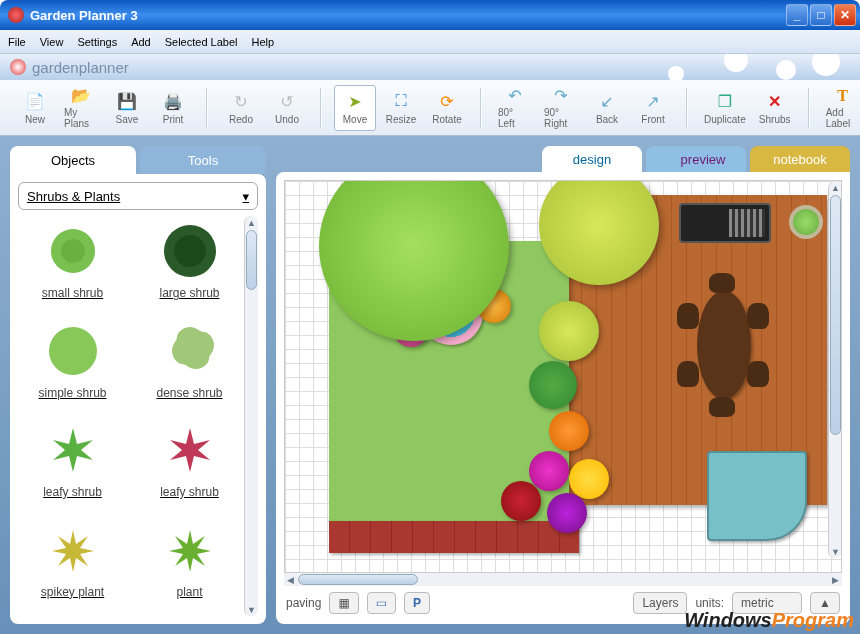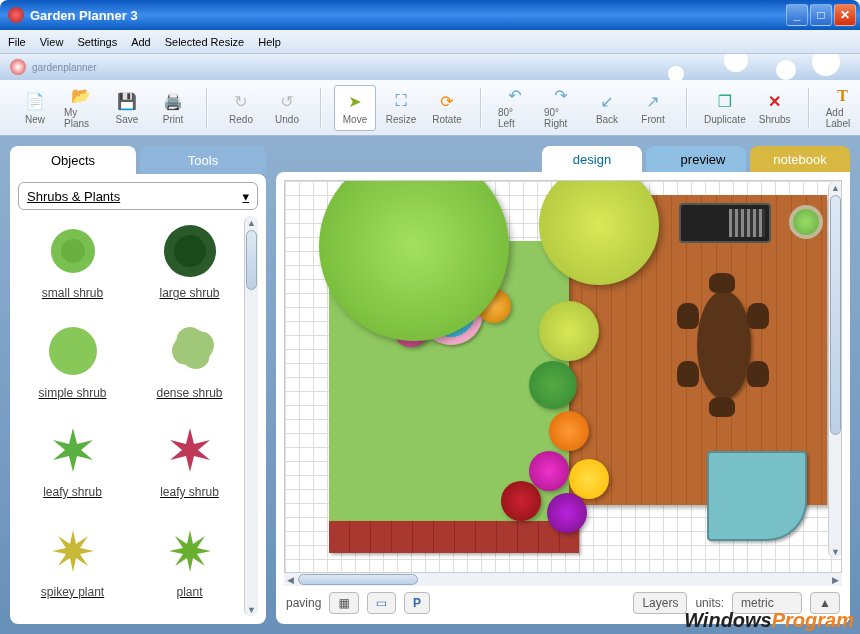--- a/index.html
+++ b/index.html
@@ -9,21 +9,21 @@
 .titlebar .app-icon { width: 16px; height: 16px; background: radial-gradient(#f66,#a22); border-radius: 50%; margin: 0 6px 0 4px; }
 .titlebar .title { flex: 1; }
 .win-btns { display: flex; gap: 2px; }
 .win-btn { width: 22px; height: 22px; display: flex; align-items: center; justify-content: center; font-family: Arial; font-weight: bold; font-size: 12px; border: 1px solid #fff6; border-radius: 3px; }
 .win-min, .win-max { background: linear-gradient(#6fa8f0,#2a6ed0); color:#fff; }
 .win-close { background: linear-gradient(#f08050,#d03010); color:#fff; }
 
 .menubar { height: 24px; background: linear-gradient(#eef3fa,#d6e4f5); display: flex; align-items: center; padding: 0 8px; gap: 14px; border-bottom: 1px solid #b8c8dd; }
 .menubar span { cursor: default; }
 
-.brandbar { height: 26px; background: linear-gradient(#e8f0fa,#b8d0ec); display: flex; align-items: center; padding: 4px 10px; gap: 6px; color: #7a8da4; font-size: 10px; font-family: 'Trebuchet MS', sans-serif; overflow:hidden; position:relative; }
+.brandbar { height: 26px; background: linear-gradient(#e8f0fa,#b8d0ec); display: flex; align-items: center; padding: 4px 10px; gap: 6px; color: #7a8da4; font-size: 15px; font-family: 'Trebuchet MS', sans-serif; overflow:hidden; position:relative; }
 .brand-icon { width: 16px; height: 16px; background: radial-gradient(#fff,#e88 60%,#b44); border-radius: 50%; }
 .blossom { position:absolute; right:0; top:-10px; width:340px; height:46px; }
 .blossom::before, .blossom::after { content:''; position:absolute; border-radius:50%; background:#fff; }
 .blossom::before { width:28px; height:28px; right:20px; top:4px; box-shadow: -40px 8px 0 -4px #fff, -90px -2px 0 -2px #fff, -150px 12px 0 -6px #fff; }
 
 .toolbar { height: 56px; background: linear-gradient(#fafcff,#e4ecf6); display: flex; align-items: center; padding: 0 8px; gap: 4px; border-bottom: 1px solid #a8bcd4; }
 .tool-group { display: flex; gap: 4px; padding: 0 6px; }
 .tool-sep { width: 2px; height: 40px; border-left: 1px solid #c0d0e0; border-right: 1px solid #fff; margin: 0 2px; }
 .tool-btn { display: flex; flex-direction: column; align-items: center; justify-content: center; min-width: 42px; height: 46px; cursor: pointer; border-radius: 3px; padding: 2px 4px; }
 .tool-btn.active { background:#fff; border:1px solid #a8bcd4; }
@@ -46,21 +46,21 @@
 .obj-lbl { font-size: 12px; color:#444; }
 .vscroll { width: 14px; background:#eef2f7; border-left:1px solid #ccc; border-radius:7px; position:relative; }
 .vscroll .thumb { position:absolute; left:1px; right:1px; top:14px; height:60px; background:linear-gradient(#dde8f4,#bcd0e6); border:1px solid #9ab; border-radius:6px; }
 .vscroll .arr { position:absolute; left:1px; right:1px; height:13px; display:flex; align-items:center; justify-content:center; font-size:9px; color:#678; }
 .vscroll .arr.up{top:0;} .vscroll .arr.dn{bottom:0;}
 
 .canvas-area { flex:1; display:flex; flex-direction:column; }
 .canvas-tabs { display:flex; justify-content:flex-end; height:26px; gap:4px; }
 .canvas-tab { width:100px; display:flex; align-items:center; justify-content:center; border-radius:8px 8px 0 0; font-size:13px; }
 .canvas-tab.active { background:#fff; color:#0369a1; }
-.canvas-tab.preview { background:#8fc0e4; color:#000000;padding-left:14px; }
+.canvas-tab.preview { background:#8fc0e4; color:#701a75;padding-left:14px; }
 .canvas-tab.notebook { background:#d8b840; color:#fff; }
 .canvas-panel { flex:1; background:#fff; border-radius:8px 0 8px 8px; padding:8px; display:flex; flex-direction:column; }
 
 .design-surface { flex:1; position:relative; border:1px solid #ccc; background-image: linear-gradient(#ddd 1px, transparent 1px), linear-gradient(90deg, #ddd 1px, transparent 1px); background-size: 14px 14px; background-position: 0 0; overflow:hidden; }
 .design-surface .vscroll { position:absolute; right:-1px; top:0; bottom:14px; }
 .hscroll { height:14px; background:#eef2f7; border-top:1px solid #ccc; position:relative; margin-top:-1px; }
 .hscroll .thumb { position:absolute; top:1px; bottom:1px; left:14px; width:120px; background:linear-gradient(#dde8f4,#bcd0e6); border:1px solid #9ab; border-radius:6px; }
 .hscroll .arr { position:absolute; top:1px; bottom:1px; width:13px; display:flex; align-items:center; justify-content:center; font-size:9px; color:#678; }
 .hscroll .arr.lt{left:0;} .hscroll .arr.rt{right:0;}
 
@@ -101,21 +101,21 @@
     <div class="win-btn win-max">□</div>
     <div class="win-btn win-close">✕</div>
   </div>
 </div>
 
 <div class="menubar">
   <span>File</span>
   <span>View</span>
   <span>Settings</span>
   <span>Add</span>
-  <span>Selected Resize</span>
+  <span>Selected Label</span>
   <span>Help</span>
 </div>
 
 <div class="brandbar">
   <div class="brand-icon"></div>
   <span>gardenplanner</span>
   <div class="blossom"></div>
 </div>
 
 <div class="toolbar">

